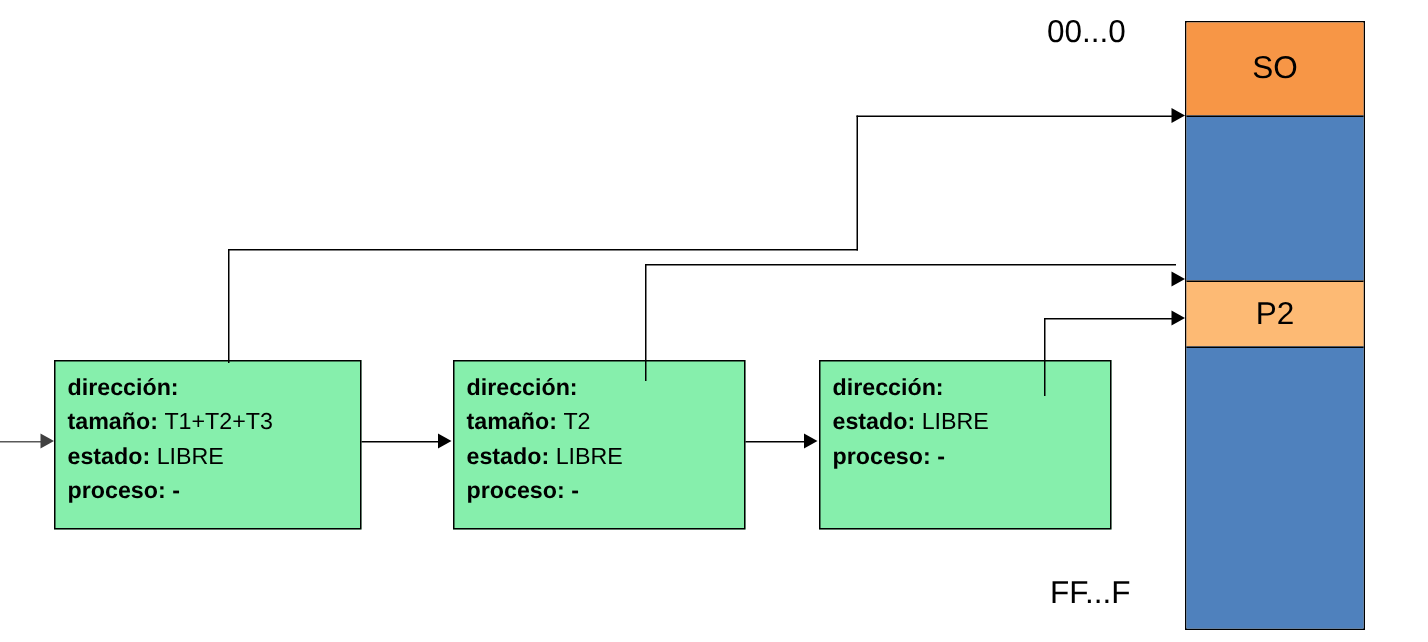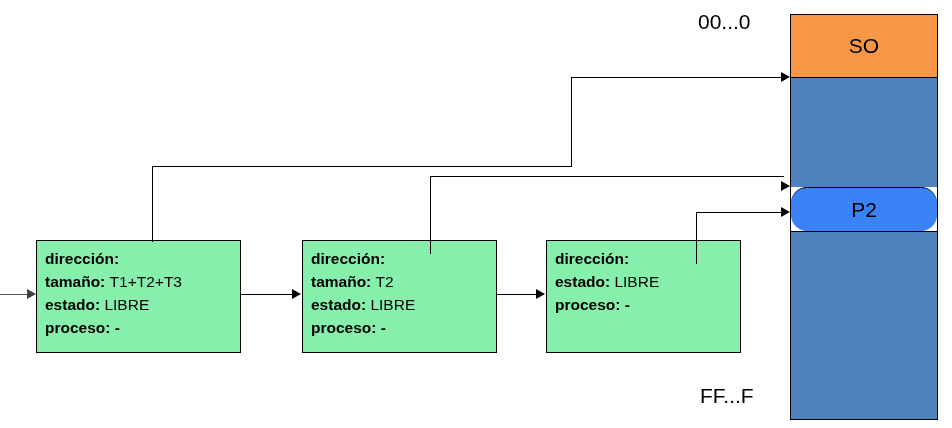--- a/index.html
+++ b/index.html
@@ -41,21 +41,21 @@
   }
   .block .line .val.b {
     font-weight: bold;
   }
 
   
   #memory-bar {
     position: absolute;
     left: 790px;
     top: 14px;
-    width: 148px;
+    width: 120px;
     height: 406px;
     border: 1px solid #000000;
     box-sizing: border-box;
   }
   .mem-seg {
     position: absolute;
     left: 0;
     width: 100%;
     box-sizing: border-box;
     display: flex;
@@ -113,21 +113,21 @@
 
   <div id="memory-bar">
     <div class="mem-seg" style="top:0px; height:62px; background:#F79646;">
       <span>SO</span>
     </div>
 
     <div class="mem-seg sep-top" style="top:62px; height:110px; background:#4F81BD;">
       <span></span>
     </div>
 
-    <div class="mem-seg sep-top" style="top:172px; height:44px; background:#3b82f6;border-radius:16px;">
+    <div class="mem-seg sep-top" style="top:172px; height:44px; background:#fdba74;">
       <span>P2</span>
     </div>
 
     <div class="mem-seg sep-top" style="top:216px; height:188px; background:#4F81BD;">
       <span></span>
     </div>
   </div>
 
   <div class="block" style="left:36px; top:240px; width:205px; height:113px;">
     <div class="line">

